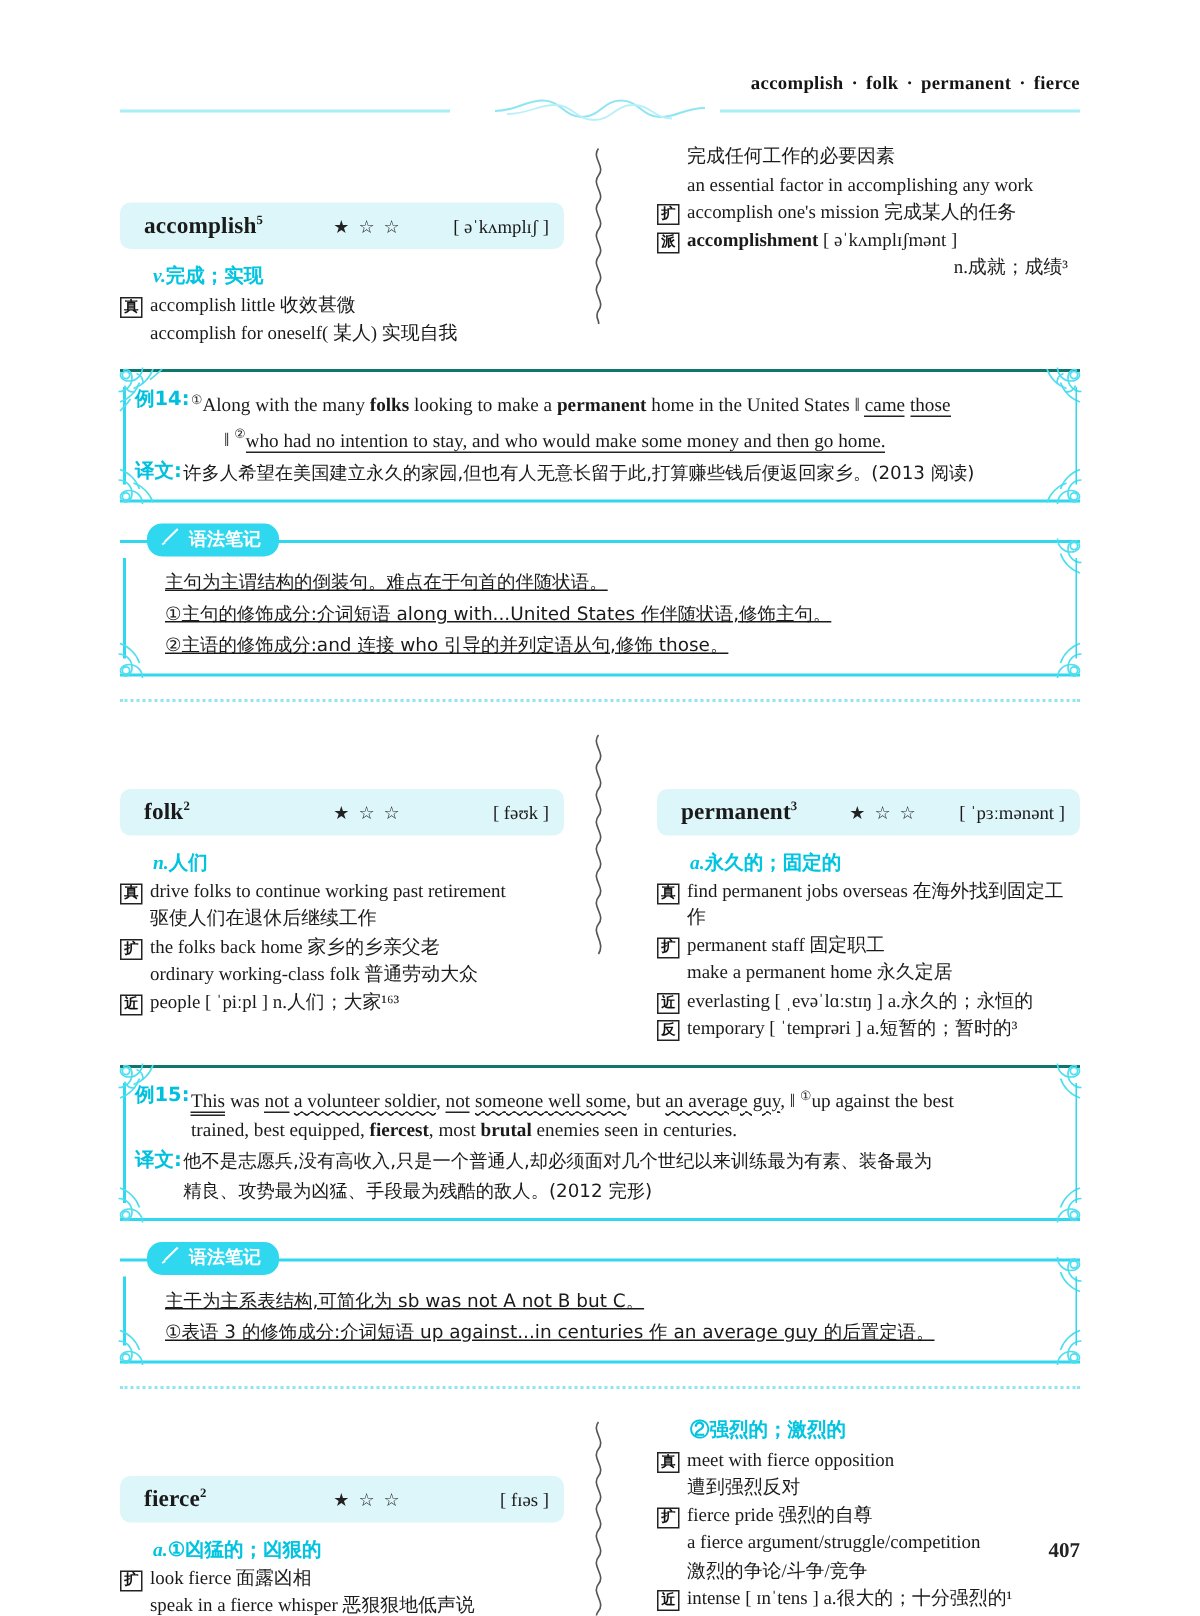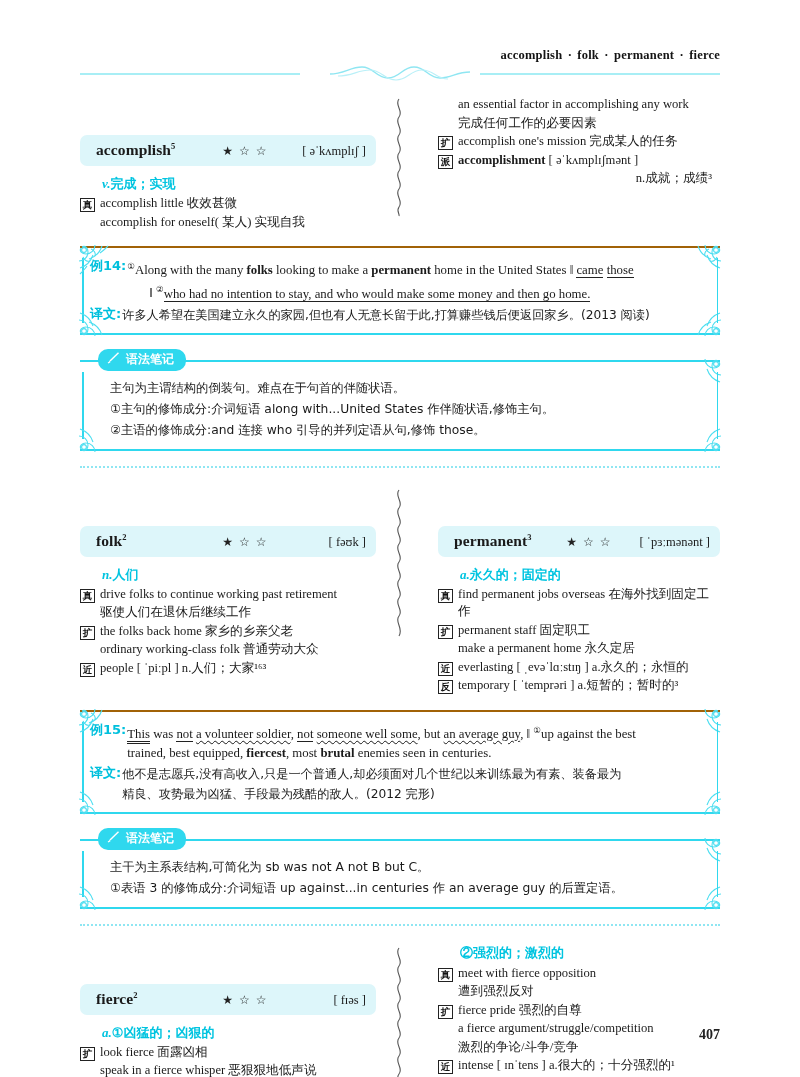--- a/index.html
+++ b/index.html
@@ -89,21 +89,21 @@
     color: #111;
   }
   .badge.blank { border: none; }
   .txt { font-size: 12.6px; line-height: 17.5px; flex: 1; }
   .txt b { font-weight: bold; }
   .rightal { text-align: right; padding-right: 8px; }
 
   
   .exbox {
     position: relative;
-    border-top: 2px solid #a16207;
+    border-top: 2px solid #0f766e;
     border-bottom: 2px solid #2fd8ee;
     margin: 14px 0 0 0;
     padding: 9px 16px 8px 10px;
   }
   .exbox:before, .exbox:after {
     content: ""; position: absolute; top: 10px; bottom: 10px; width: 1.5px;
     background: #2fd8ee;
   }
   .exbox:before { left: 2px; }
   .exbox:after { right: 2px; }
@@ -146,21 +146,21 @@
     margin-top: -11px;
     padding: 16px 16px 8px 30px;
   }
   .grambox:before, .grambox:after {
     content: ""; position: absolute; top: 10px; bottom: 10px; width: 1.5px; background: #2fd8ee;
   }
   .grambox:before { left: 2px; }
   .grambox:after { right: 2px; }
   .gramline {
     font-family: "DejaVu Sans", sans-serif;
-    font-size: 12.3px; line-height: 21px;
+    font-size: 12.3px; line-height: 21px; text-decoration: underline;
   }
 
   
   .dotsep {
     height: 4px; margin: 15px 0 6px 0;
     border-top: 2px dotted #8fe6f2;
   }
 
   .pagenum {
     position: absolute; right: 80px; bottom: 34px;
@@ -214,25 +214,25 @@
 
     <div class="vdiv">
       <svg width="14" height="120" viewBox="0 0 14 120">
         <path d="M7 2 C2 8 12 14 7 20 C2 26 12 32 7 38 C2 44 12 50 7 56 C2 62 12 68 7 74 C2 80 12 86 7 92 C2 98 12 104 7 110 C4 114 8 117 7 119" fill="none" stroke="#555" stroke-width="1.1"></path>
       </svg>
     </div>
 
     <div class="col right">
       <div class="row">
         <span class="badge blank"></span>
+        <span class="txt cn">完成任何工作的必要因素</span>
+      </div>
+      <div class="row">
+        <span class="badge blank"></span>
         <span class="txt">an essential factor in accomplishing any work</span>
-      </div>
-      <div class="row">
-        <span class="badge blank"></span>
-        <span class="txt cn">完成任何工作的必要因素</span>
       </div>
       <div class="row">
         <span class="badge">扩</span>
         <span class="txt">accomplish one's mission 完成某人的任务</span>
       </div>
       <div class="row">
         <span class="badge">派</span>
         <span class="txt"><b>accomplishment</b> <span>[ əˈkʌmplɪʃmənt ]</span></span>
       </div>
       <div class="row">

